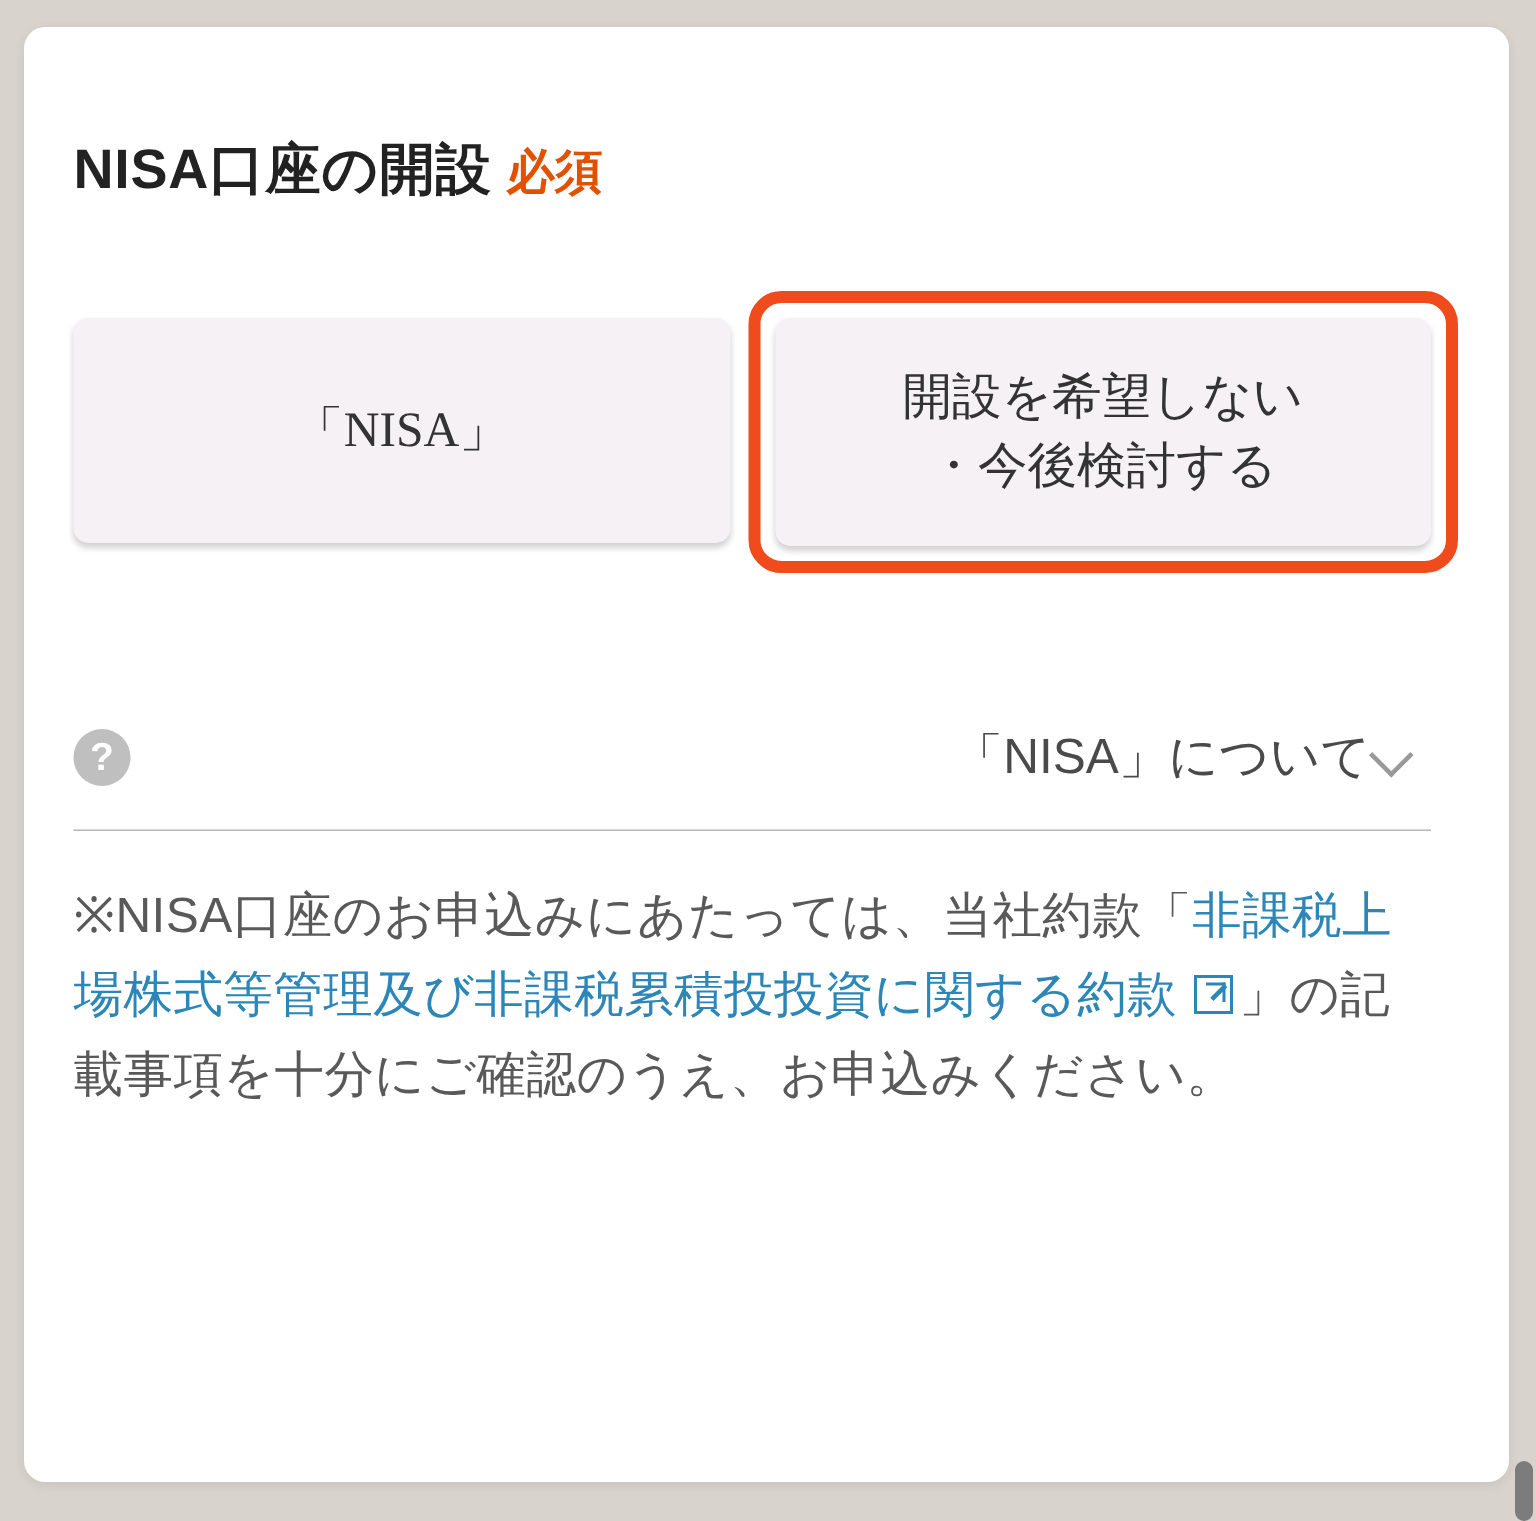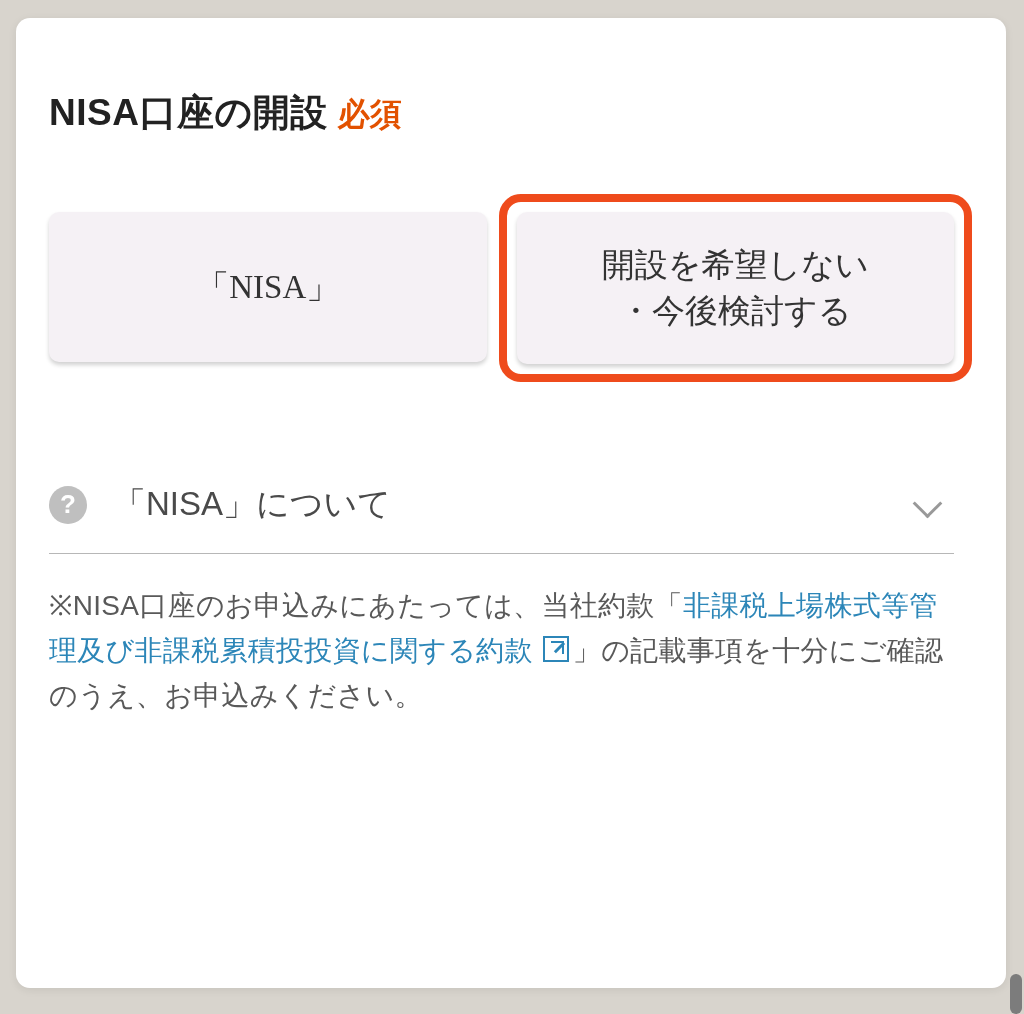--- a/index.html
+++ b/index.html
@@ -103,40 +103,41 @@
       display: flex;
       align-items: center;
       justify-content: center;
       flex-shrink: 0;
     }
     .accordion-label {
       font-size: 33px;
       color: #4a4a4a;
       margin-left: 26px;
       flex: 1;
+      text-align: right;
     }
     .chevron-down {
       width: 28px;
       height: 16px;
       position: relative;
       margin-right: 8px;
     }
     .chevron-down::before {
       content: '';
       position: absolute;
       width: 18px;
       height: 18px;
       border-right: 3px solid #999;
       border-bottom: 3px solid #999;
       transform: rotate(45deg);
       top: -4px;
       left: 3px;
     }
     .note {
-      font-size: 28px;
+      font-size: 33px;
       line-height: 1.6;
       color: #595959;
       letter-spacing: 0.3px;
     }
     .note a.link {
       color: #2c86b8;
       text-decoration: none;
     }
     .ext-icon {
       display: inline-block;

